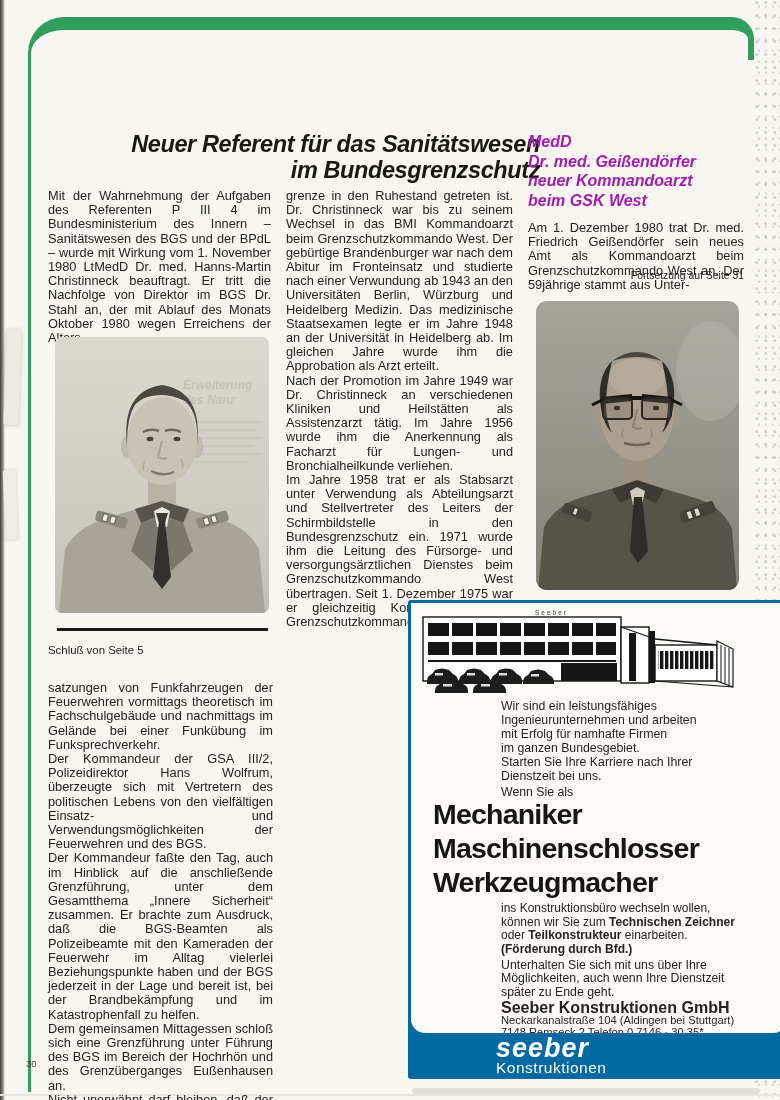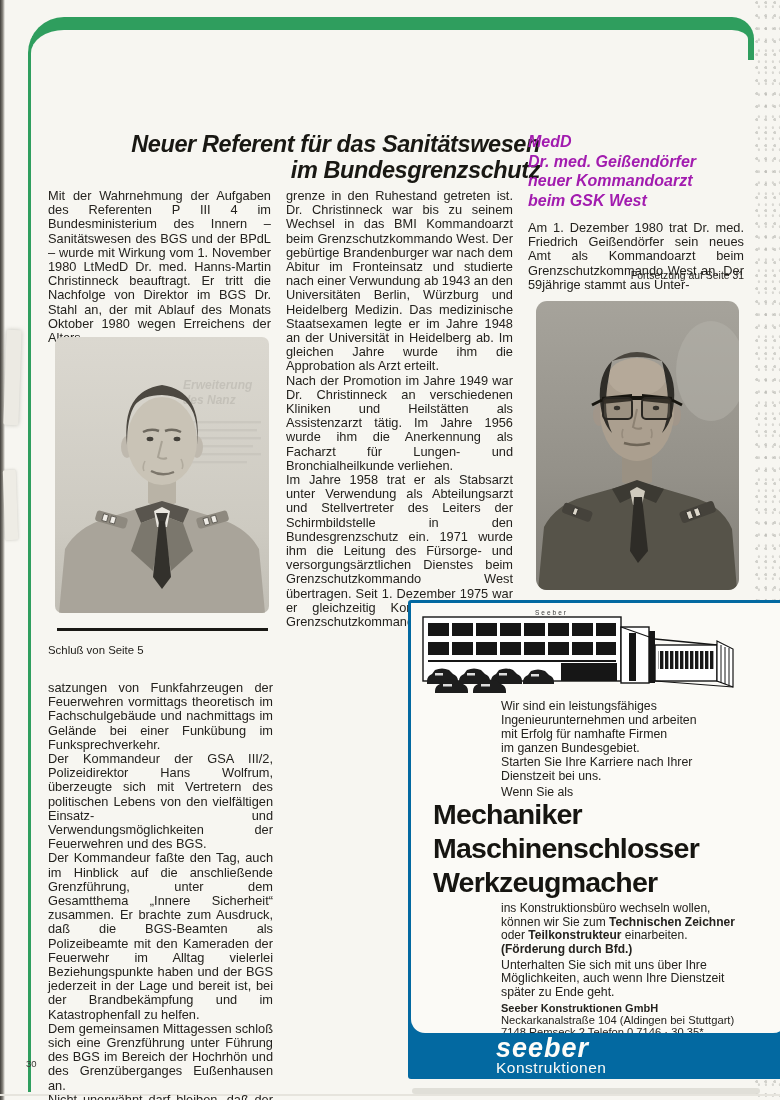--- a/index.html
+++ b/index.html
@@ -51,21 +51,21 @@
   
   .ad{position:absolute;left:408px;top:600px;width:334px;height:479px;background:#0369a1;border-radius:3px;padding-left:48px;}
   .ad-inner{position:absolute;left:3px;right:3px;top:3px;bottom:46px;background:#fbfaf6;border-radius:0 0 14px 14px;overflow:hidden;}
   .ad-building{position:absolute;left:4px;top:2px;width:324px;height:92px;}
   .ad-intro{position:absolute;left:90px;top:96px;font-size:12.3px;line-height:14px;white-space:pre-line;}
   .ad-wenn{position:absolute;left:90px;top:182px;font-size:12.3px;}
   .ad-jobs{position:absolute;left:22px;top:194px;font-size:28.5px;line-height:34px;font-weight:700;letter-spacing:-.8px;color:#161511;}
   .ad-switch{position:absolute;left:90px;top:299px;font-size:12px;line-height:13.6px;}
   .ad-switch b{font-weight:700;}
   .ad-talk{position:absolute;left:90px;top:356px;font-size:12.3px;line-height:13.4px;white-space:pre-line;}
-  .ad-company{position:absolute;left:90px;top:399px;font-size:11px;line-height:12.6px;font-weight:700;}
+  .ad-company{position:absolute;left:90px;top:399px;font-size:16px;line-height:12.6px;font-weight:700;}
   .ad-address{position:absolute;left:90px;top:412px;font-size:11.2px;line-height:11.8px;}
   .ad-logo{position:absolute;left:88px;bottom:4px;color:#fdfcf8;}
   .ad-logo-word{font-size:27px;line-height:26px;font-weight:800;letter-spacing:1px;font-style:italic;}
   .ad-logo-sub{font-size:15.5px;line-height:15px;font-weight:400;margin-top:-1px;letter-spacing:.5px;}
   :root{--green:#2f9e5e;}
 </style>
 </head>
 <body>
 
 <div class="page">

